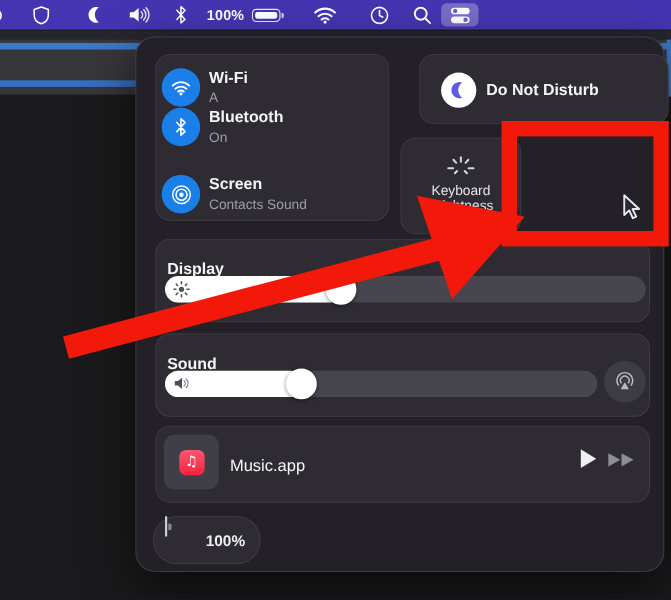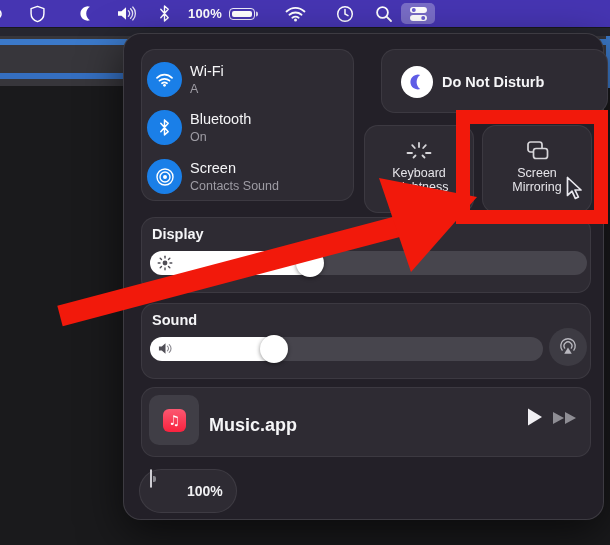--- a/index.html
+++ b/index.html
@@ -25,55 +25,55 @@
   
   .panel { position:absolute; left:123px; top:33px; width:481px; height:487px;
            background:#232028; border:1px solid rgba(255,255,255,.12); border-radius:18px;
            box-shadow:0 14px 44px rgba(0,0,0,.6); z-index:10; }
   .card { position:absolute; background:#2e2b33; border:1px solid rgba(255,255,255,.07); border-radius:14px; }
 
   .card-conn { left:17px; top:15px; width:213px; height:152px; }
   .conn-row { position:absolute; left:0; width:100%; height:44px; }
   .conn-circle { position:absolute; left:5px; top:0; width:35px; height:35px; border-radius:50%;
                  background:#1a7fe8; display:flex; align-items:center; justify-content:center; }
-  .conn-label { position:absolute; left:48px; top:1px; font-size:14.5px; font-weight:400; color:#f5f5f7; }
+  .conn-label { position:absolute; left:48px; top:1px; font-size:14.5px; font-weight:700; color:#f5f5f7; }
   .conn-sub   { position:absolute; left:48px; top:20px; font-size:12.5px; color:#9e9ca4; }
 
   .card-dnd { left:240px; top:15px; width:227px; height:64px;margin-left:17px; }
   .dnd-circle { position:absolute; left:19px; top:16px; width:32px; height:32px; border-radius:50%;
                 background:#fff; display:flex; align-items:center; justify-content:center; }
   .dnd-label { position:absolute; left:60px; top:24px; font-size:14.5px; font-weight:700; color:#f5f5f7; }
 
   .tile { position:absolute; top:91px; width:110px; height:88px; background:#2e2b33;
           border:1px solid rgba(255,255,255,.07); border-radius:14px; text-align:center; }
   .tile-1 { left:240px; } .tile-2 { left:358px; }
   .tile-icon { margin-top:12px; height:26px; display:flex; align-items:center; justify-content:center; }
   .tile-label { margin-top:2px; font-size:12.5px; line-height:14px; color:#e6e5ea; padding:0 10px; }
 
   .card-slider { left:17px; width:450px; height:76px; }
   .card-display { top:183px; } .card-sound { top:269px; }
-  .slider-title { position:absolute; left:10px; top:8px; font-size:14.5px; font-weight:700; color:#f5f5f7; }
+  .slider-title { position:absolute; left:10px; top:19px; font-size:14.5px; font-weight:700; color:#f5f5f7; }
   .track { position:absolute; top:33px; height:24px; background:#47454d; border-radius:12px; }
   .track-display { left:8px; width:437px; }
   .track-sound { left:8px; width:393px; }
   .fill { position:relative; height:24px; background:#fff; border-radius:12px; }
   .knob { position:absolute; right:-12px; top:-2px; width:28px; height:28px; border-radius:50%;
           background:#fff; box-shadow:0 1px 4px rgba(0,0,0,.45); }
   .slider-glyph { position:absolute; left:7px; top:4px; z-index:2; }
   .airplay-btn { position:absolute; left:407px; top:24px; width:38px; height:38px; border-radius:50%;
                  background:#3d3b43; display:flex; align-items:center; justify-content:center; }
 
   .card-music { left:17px; top:353px; width:450px; height:70px; }
   .music-thumb { position:absolute; left:7px; top:7px; width:50px; height:50px; border-radius:10px;
                  background:#403e46; display:flex; align-items:center; justify-content:center; }
   .music-app-icon { width:23px; height:23px; border-radius:6px;
                     background:linear-gradient(180deg,#fb5871,#f9223e);
                     display:flex; align-items:center; justify-content:center;
                     color:#fff; font-size:13px; font-family:"DejaVu Sans",sans-serif; }
-  .music-label { position:absolute; left:67px; top:27px; font-size:18px; font-weight:700; color:#f5f5f7; }
+  .music-label { position:absolute; left:67px; top:27px; font-size:15px; font-weight:400; color:#f5f5f7; }
   .music-play { position:absolute; left:384px; top:19px; }
   .music-ff { position:absolute; left:410px; top:23px; }
 
   .pill-battery { position:absolute; left:15px; top:435px; width:98px; height:44px;
                   background:#2e2b33; border:1px solid rgba(255,255,255,.08); border-radius:22px; }
   .pill-batt-label { position:absolute; left:47px; top:0; line-height:43px; font-size:14px; font-weight:700; color:#f0f0f2; }
 
   
   .batt { position:relative; border:1.5px solid rgba(255,255,255,.9); border-radius:4px; }
   .batt-inner { position:absolute; left:2px; top:2px; bottom:2px; right:2px; background:#fff; border-radius:2px; }
@@ -172,21 +172,21 @@
           <svg width="19" height="15" viewBox="0 0 22 18">
               <path d="M2,7 C4.8,4.4 7.7,3.2 11,3.2 C14.3,3.2 17.2,4.4 20,7" fill="none" stroke="#fff" stroke-width="2.1" stroke-linecap="round"></path>
               <path d="M5,10.4 C6.8,8.9 8.8,8.1 11,8.1 C13.2,8.1 15.2,8.9 17,10.4" fill="none" stroke="#fff" stroke-width="2.1" stroke-linecap="round"></path>
               <path d="M8,13.5 C9,12.8 10,12.4 11,12.4 C12,12.4 13,12.8 14,13.5" fill="none" stroke="#fff" stroke-width="2.1" stroke-linecap="round"></path>
               <circle cx="11" cy="16" r="1.7" fill="#fff"></circle>
             </svg>
         </span>
         <span class="conn-label">Wi-Fi</span>
         <span class="conn-sub">A</span>
       </div>
-      <div class="conn-row" style="top:60px">
+      <div class="conn-row" style="top:48px">
         <span class="conn-circle">
           <svg width="13" height="17" viewBox="0 0 14 18">
               <path d="M7,1 V17 M7,1 L11,4.5 L3,13.5 M7,17 L11,13.5 L3,4.5" fill="none" stroke="#fff" stroke-width="1.6" stroke-linecap="round" stroke-linejoin="round"></path>
             </svg>
         </span>
         <span class="conn-label">Bluetooth</span>
         <span class="conn-sub">On</span>
       </div>
       <div class="conn-row" style="top:109px">
         <span class="conn-circle">
@@ -218,29 +218,20 @@
               <path d="M8.2,5.2 L10.8,8"></path>
               <path d="M21.8,5.2 L19.2,8"></path>
               <path d="M3.5,13 H8"></path>
               <path d="M22,13 H26.5"></path>
               <path d="M9.5,17.5 L11.5,15.5"></path>
               <path d="M20.5,17.5 L18.5,15.5"></path>
             </g>
           </svg>
       </div>
       <div class="tile-label">Keyboard Brightness</div>
-    </div>
-    <div class="tile tile-2">
-      <div class="tile-icon">
-        <svg width="28" height="24" viewBox="0 0 28 24">
-            <rect x="5" y="3" width="14" height="10" rx="2.5" fill="none" stroke="#d7d6da" stroke-width="1.7"></rect>
-            <rect x="10.5" y="9.5" width="14" height="10" rx="2.5" fill="#2e2b33" stroke="#d7d6da" stroke-width="1.7"></rect>
-          </svg>
-      </div>
-      <div class="tile-label">Screen Mirroring</div>
     </div>
 
     <div class="card card-slider card-display">
       <span class="slider-title">Display</span>
       <div class="track track-display">
         <span class="slider-glyph">
           <svg width="16" height="16" viewBox="0 0 16 16">
               <circle cx="8" cy="8" r="2.4" fill="#504e56"></circle>
               <g stroke="#504e56" stroke-width="1.4" stroke-linecap="round">
                 <path d="M8,1.2 V3"></path>

